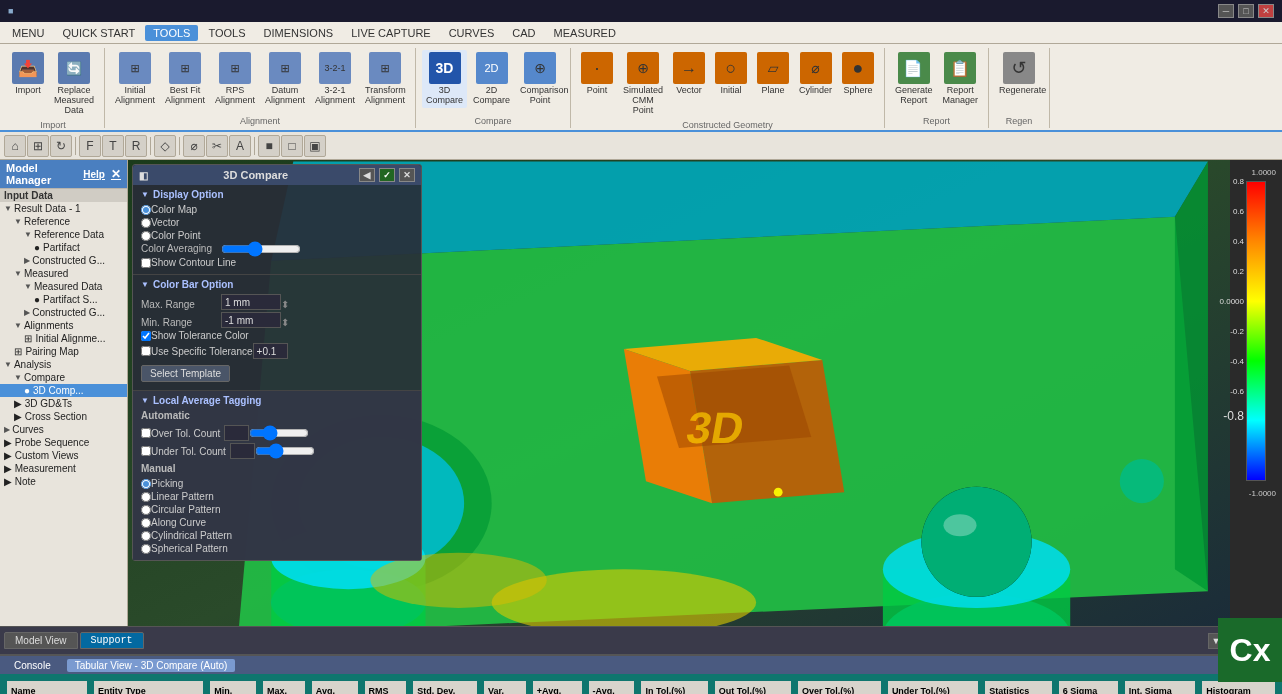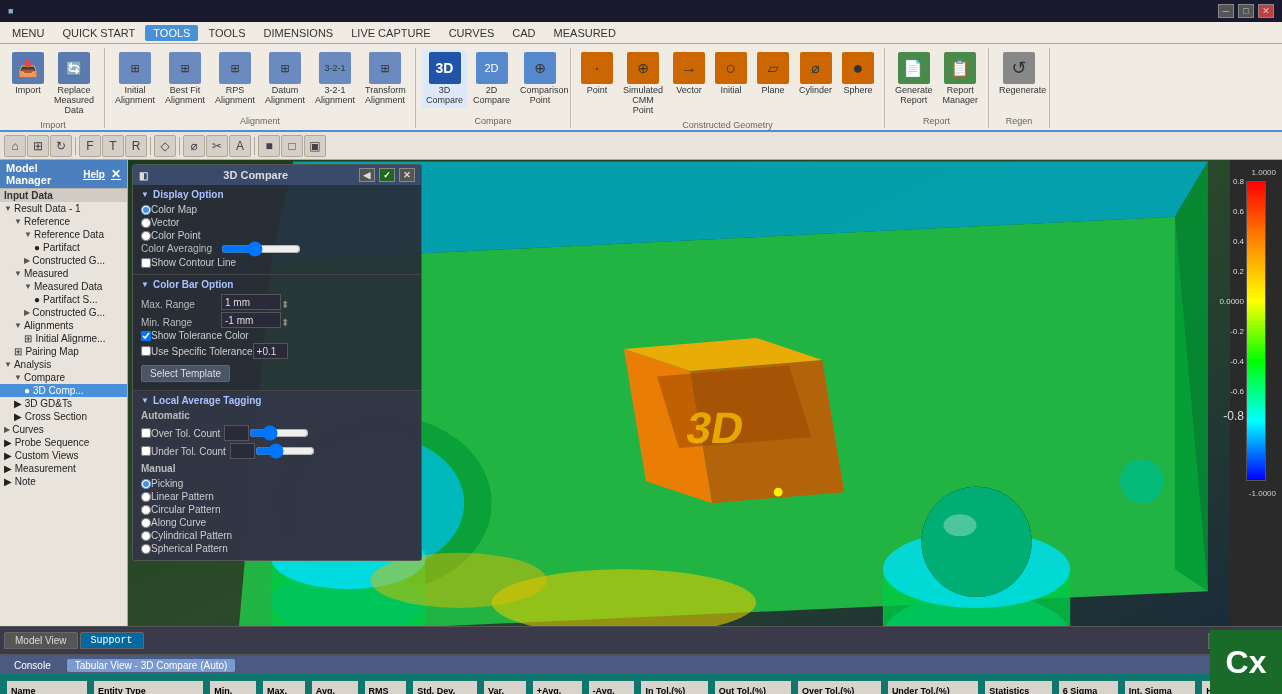--- a/index.html
+++ b/index.html
@@ -361,23 +361,23 @@
       border: 1px solid #ddd;
       padding: 1px 4px;
       font-size: 9px;
       white-space: nowrap;
     }
     #tabular-table tr:nth-child(even) td { background: #f8f4ec; }
 
     
     #cx-logo {
       position: absolute;
-      bottom: 0;
+      bottom: 12px;
       right: 0;
-      width: 72px;
+      width: 64px;
       height: 64px;
       background: #1a6a2a;
       display: flex;
       align-items: center;
       justify-content: center;
       font-size: 32px;
       font-weight: bold;
       color: white;
       z-index: 100;
     }

